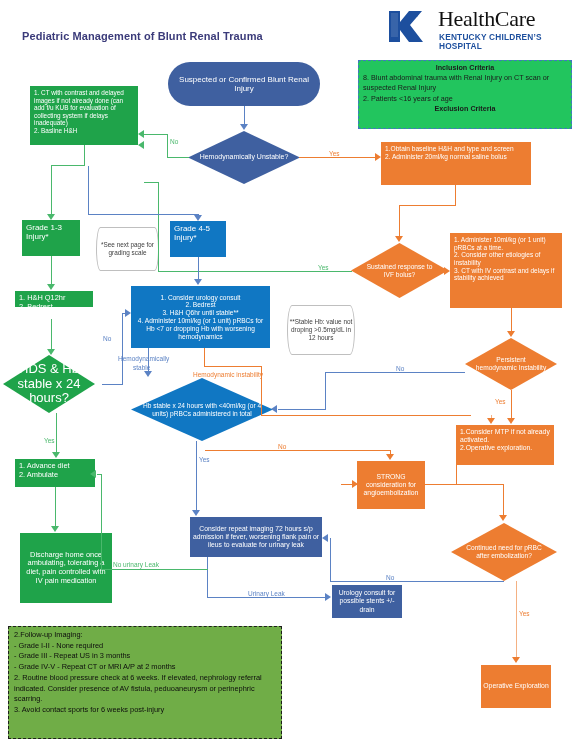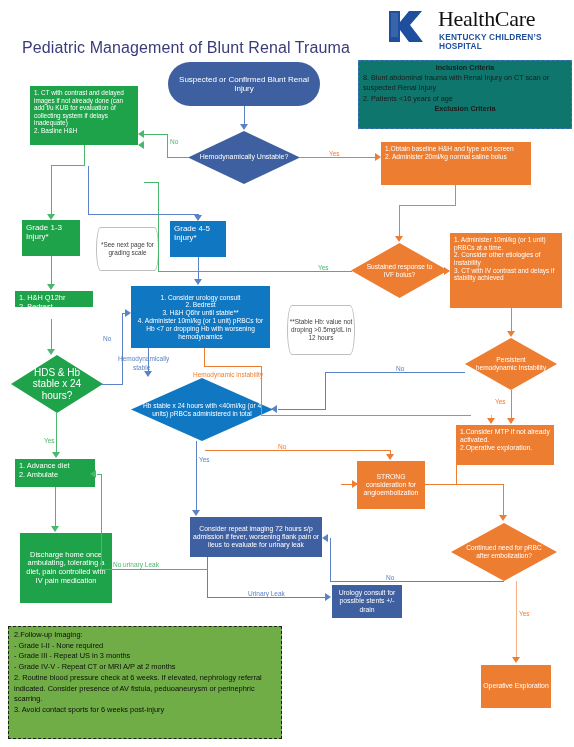--- a/index.html
+++ b/index.html
@@ -21,21 +21,21 @@
   .diamond .dshape{position:absolute;left:0;top:0;width:100%;height:100%;
         clip-path:polygon(50% 0%,100% 50%,50% 100%,0% 50%);}
   .diamond .dtext{position:relative;z-index:2;padding:0 10px;line-height:1.15;}
 
   
   .note{position:absolute;box-sizing:border-box;border:1px solid #bfbfbf;background:#fff;color:#404040;
         display:flex;align-items:center;justify-content:center;text-align:center;line-height:1.2;
         border-radius:6px/30px;}
 
   
-  .dashpanel{position:absolute;box-sizing:border-box;border:1px dashed #4472c4;background:#0f766e;}
+  .dashpanel{position:absolute;box-sizing:border-box;border:1px dashed #4472c4;background:#22c55e;}
   .dashgreen{position:absolute;box-sizing:border-box;border:1px dashed #1d1d1d;background:#70ad47;color:#000;}
 
   
   .ln{position:absolute;}
   .h{height:0;border-top-width:1.3px;border-top-style:solid;}
   .v{width:0;border-left-width:1.3px;border-left-style:solid;}
   .c-green{border-color:#4ab86c;}
   .c-blue{border-color:#5b82c4;}
   .c-orange{border-color:#ed7d31;}
   .c-orangel{border-color:#f4b183;}
@@ -53,21 +53,21 @@
   .ar.a-blue{border-top-color:transparent;border-bottom-color:transparent;border-left-color:#5b82c4;}
   .ad.a-orange{border-left-color:transparent;border-right-color:transparent;border-top-color:#ed7d31;}
   .ar.a-orange{border-top-color:transparent;border-bottom-color:transparent;border-left-color:#ed7d31;}
 
   .lbl{position:absolute;font-size:6.5px;white-space:nowrap;}
   .lbl-green{color:#4ab86c;}
   .lbl-blue{color:#5b82c4;}
   .lbl-orange{color:#ed7d31;}
 
   
-  #title{position:absolute;left:22px;top:39px;font-size:16px;font-weight:normal;color:#3b3b7a;letter-spacing:.1px;}
+  #title{position:absolute;left:22px;top:30px;font-size:11px;font-weight:bold;color:#3b3b7a;letter-spacing:.1px;}
 
   
   #logo{position:absolute;left:386px;top:6px;width:184px;height:48px;}
   #logomark{position:absolute;left:0;top:2px;width:46px;height:34px;}
   #logoword{position:absolute;left:52px;top:0px;font-family:"Liberation Serif",serif;font-size:22px;color:#111;letter-spacing:-.3px;}
   #logosub1{position:absolute;left:53px;top:26px;font-size:8.3px;font-weight:bold;color:#1d4f9e;letter-spacing:.2px;}
   #logosub2{position:absolute;left:53px;top:35px;font-size:8.3px;font-weight:bold;color:#1d4f9e;letter-spacing:.2px;}
 
   
   #criteria{left:358px;top:60px;width:214px;height:69px;padding:2px 4px;font-size:7.2px;color:#1b1b1b;line-height:1.42;}
@@ -134,21 +134,21 @@
   <div class="node green leftal" style="left:15px;top:291px;width:78px;height:16px;font-size:7.4px;white-space:pre-line;">1. H&amp;H Q12hr
 2. Bedrest</div>
 
   <div class="node ltblue" style="left:131px;top:286px;width:139px;height:62px;font-size:6.6px;white-space:pre-line;">1. Consider urology consult
 2. Bedrest
 3. H&amp;H Q6hr until stable**
 4. Administer 10ml/kg (or 1 unit) pRBCs for Hb &lt;7 or dropping Hb with worsening hemodynamics</div>
 
   <div class="note" style="left:287px;top:305px;width:68px;height:50px;font-size:6.4px;">**Stable Hb:  value not droping &gt;0.5mg/dL in 12 hours</div>
 
-  <div class="diamond" style="left:11px;top:355px;width:92px;height:58px;font-size:10px;">
+  <div class="diamond" style="left:3px;top:355px;width:92px;height:58px;font-size:13px;">
     <div class="dshape green"></div>
     <div class="dtext">HDS &amp; Hb stable x 24 hours?</div>
   </div>
 
   <div class="diamond" style="left:131px;top:378px;width:142px;height:63px;font-size:6.6px;">
     <div class="dshape ltblue"></div>
     <div class="dtext">Hb stable x 24 hours with &lt;40ml/kg (or 4 units) pRBCs administered in total</div>
   </div>
 
   <div class="diamond" style="left:465px;top:338px;width:92px;height:52px;font-size:6.6px;">

